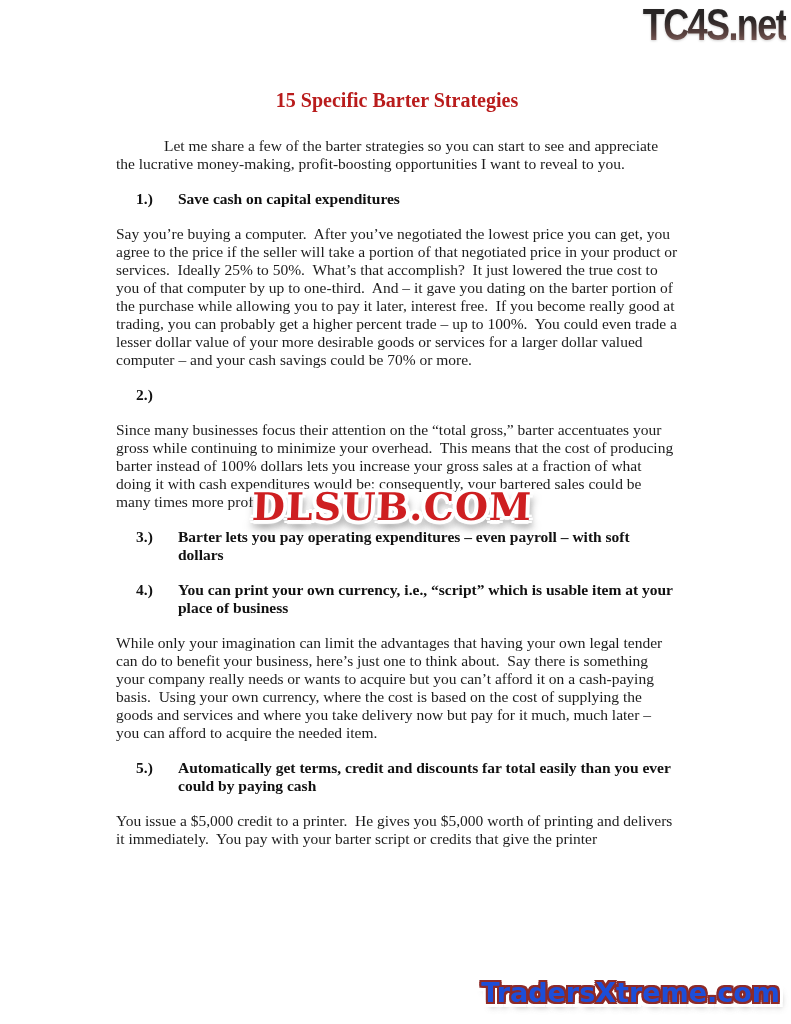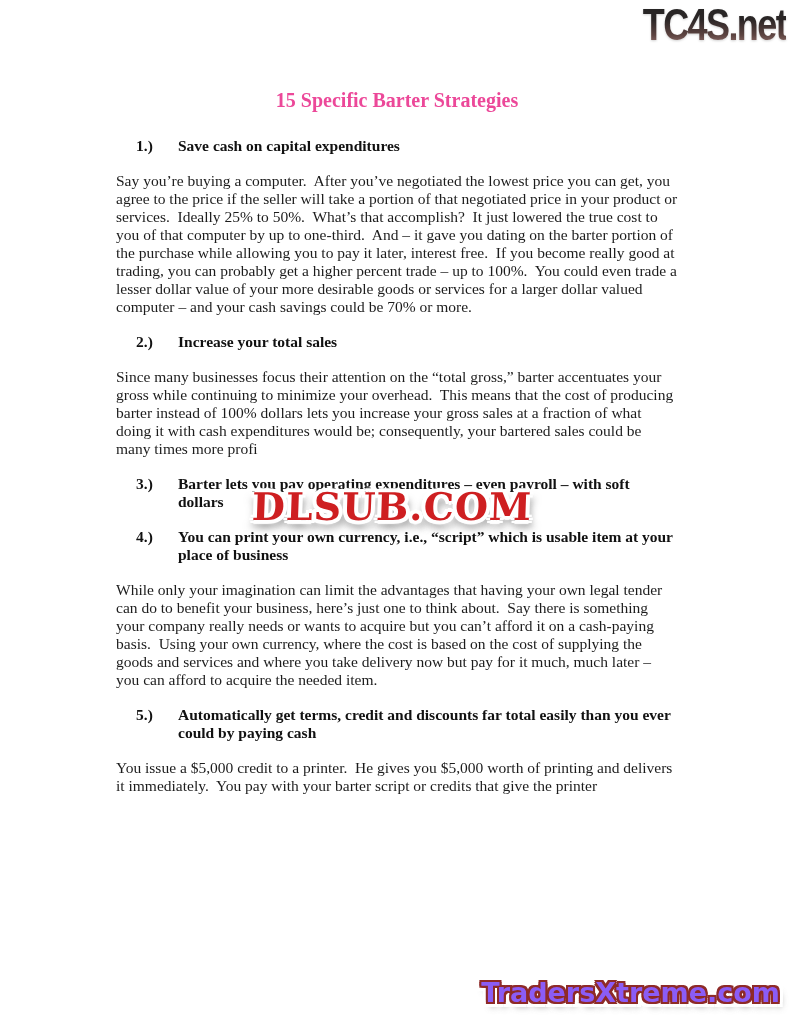--- a/index.html
+++ b/index.html
@@ -28,21 +28,21 @@
   }
 
   
   .content {
     position:absolute; left:116px; top:88px; width:562px;
     font-size:15.5px; line-height:18px; color:#1c1c1c;
   }
   .doc-title {
     margin:0 0 25px 0;
     font-size:20px; line-height:24px;
-    font-weight:bold; text-align:center; color:#ec4899;
+    font-weight:bold; text-align:center; color:#b91c1c;
   }
   .intro {
     margin:0; text-indent:48px; white-space:pre-wrap;
   }
   .section-heading {
     display:flex; margin:17px 0 0 0; padding-left:20px;
     font-weight:bold; color:#111;
   }
   .section-heading .num { flex:none; width:42px; }
   .section-heading .htext { flex:1; }
@@ -63,51 +63,51 @@
       0 0 6px #ffffff,
       5px 7px 7px rgba(110,110,110,0.65), -3px 7px 7px rgba(110,110,110,0.5);
   }
 
   
   .footer-logo {
     position:absolute; top:976px; right:11px;
     font-family:"DejaVu Sans", sans-serif;
     font-weight:bold; font-size:27px; line-height:34px;
     letter-spacing:0;
-    color:#8b5cf6;
+    color:#1d4ed8;
     white-space:nowrap;
     text-shadow:
       -2px -2px 0 #8e2a28, 2px -2px 0 #8e2a28, -2px 2px 0 #8e2a28, 2px 2px 0 #8e2a28,
       -2px 0 0 #8e2a28, 2px 0 0 #8e2a28, 0 -2px 0 #8e2a28, 0 2px 0 #8e2a28,
       -5px -5px 0 #ffffff, 5px -5px 0 #ffffff, -5px 5px 0 #ffffff, 5px 5px 0 #ffffff,
       -5px 0 0 #ffffff, 5px 0 0 #ffffff, 0 -5px 0 #ffffff, 0 5px 0 #ffffff,
       3px 5px 6px rgba(120,120,120,0.7);
   }
 </style>
 </head>
 <body>
 
 <div class="page">
 
   <div class="header-logo">TC4S.net</div>
 
   <div class="content">
 
     <h1 class="doc-title">15 Specific Barter Strategies</h1>
 
+    <p class="intro">Let me share a few of the barter strategies so you can start to see and appreciate the lucrative money-making, profit-boosting opportunities I want to reveal to you.</p>
 
     <div class="section-heading">
       <span class="num">1.)</span>
       <span class="htext">Save cash on capital expenditures</span>
     </div>
     <p class="para">Say you’re buying a computer.  After you’ve negotiated the lowest price you can get, you agree to the price if the seller will take a portion of that negotiated price in your product or services.  Ideally 25% to 50%.  What’s that accomplish?  It just lowered the true cost to you of that computer by up to one-third.  And – it gave you dating on the barter portion of the purchase while allowing you to pay it later, interest free.  If you become really good at trading, you can probably get a higher percent trade – up to 100%.  You could even trade a lesser dollar value of your more desirable goods or services for a larger dollar valued computer – and your cash savings could be 70% or more.</p>
 
     <div class="section-heading">
       <span class="num">2.)</span>
-      <span class="htext">Increase your total sales</span>
     </div>
     <p class="para">Since many businesses focus their attention on the “total gross,” barter accentuates your gross while continuing to minimize your overhead.  This means that the cost of producing barter instead of 100% dollars lets you increase your gross sales at a fraction of what doing it with cash expenditures would be; consequently, your bartered sales could be many times more profi</p>
 
     <div class="section-heading">
       <span class="num">3.)</span>
       <span class="htext">Barter lets you pay operating expenditures – even payroll – with soft dollars</span>
     </div>
 
     <div class="section-heading">
       <span class="num">4.)</span>

